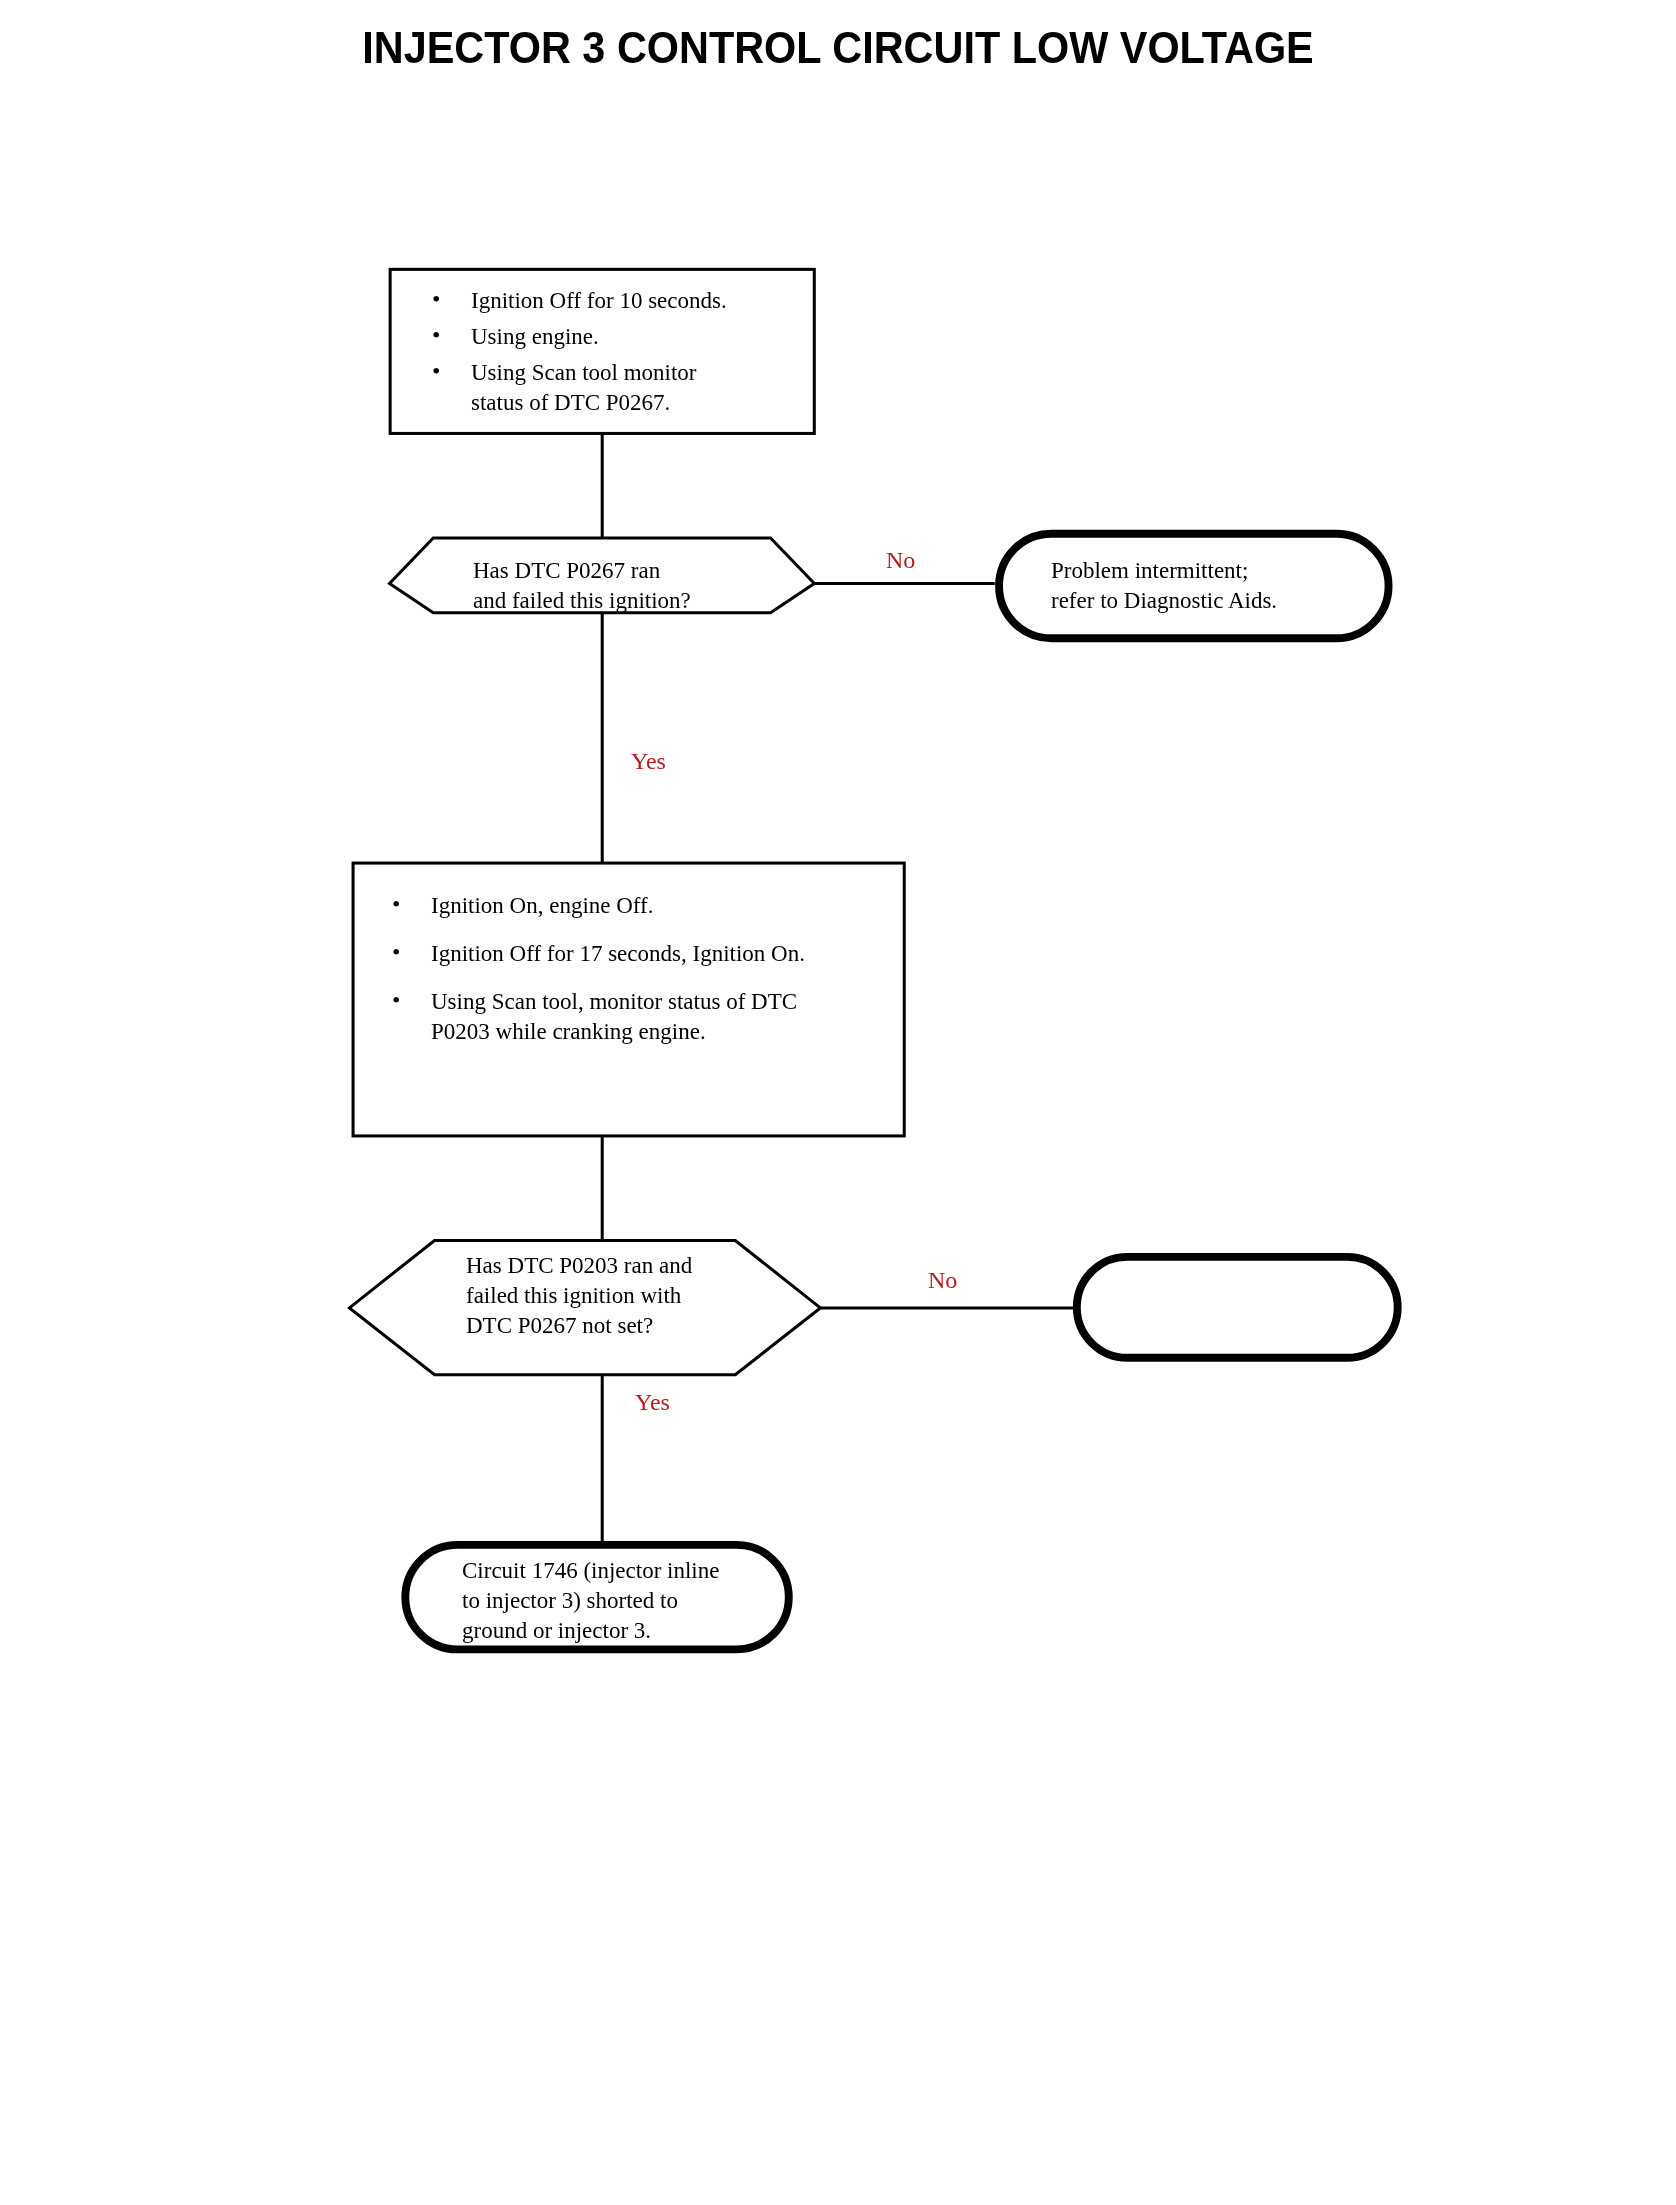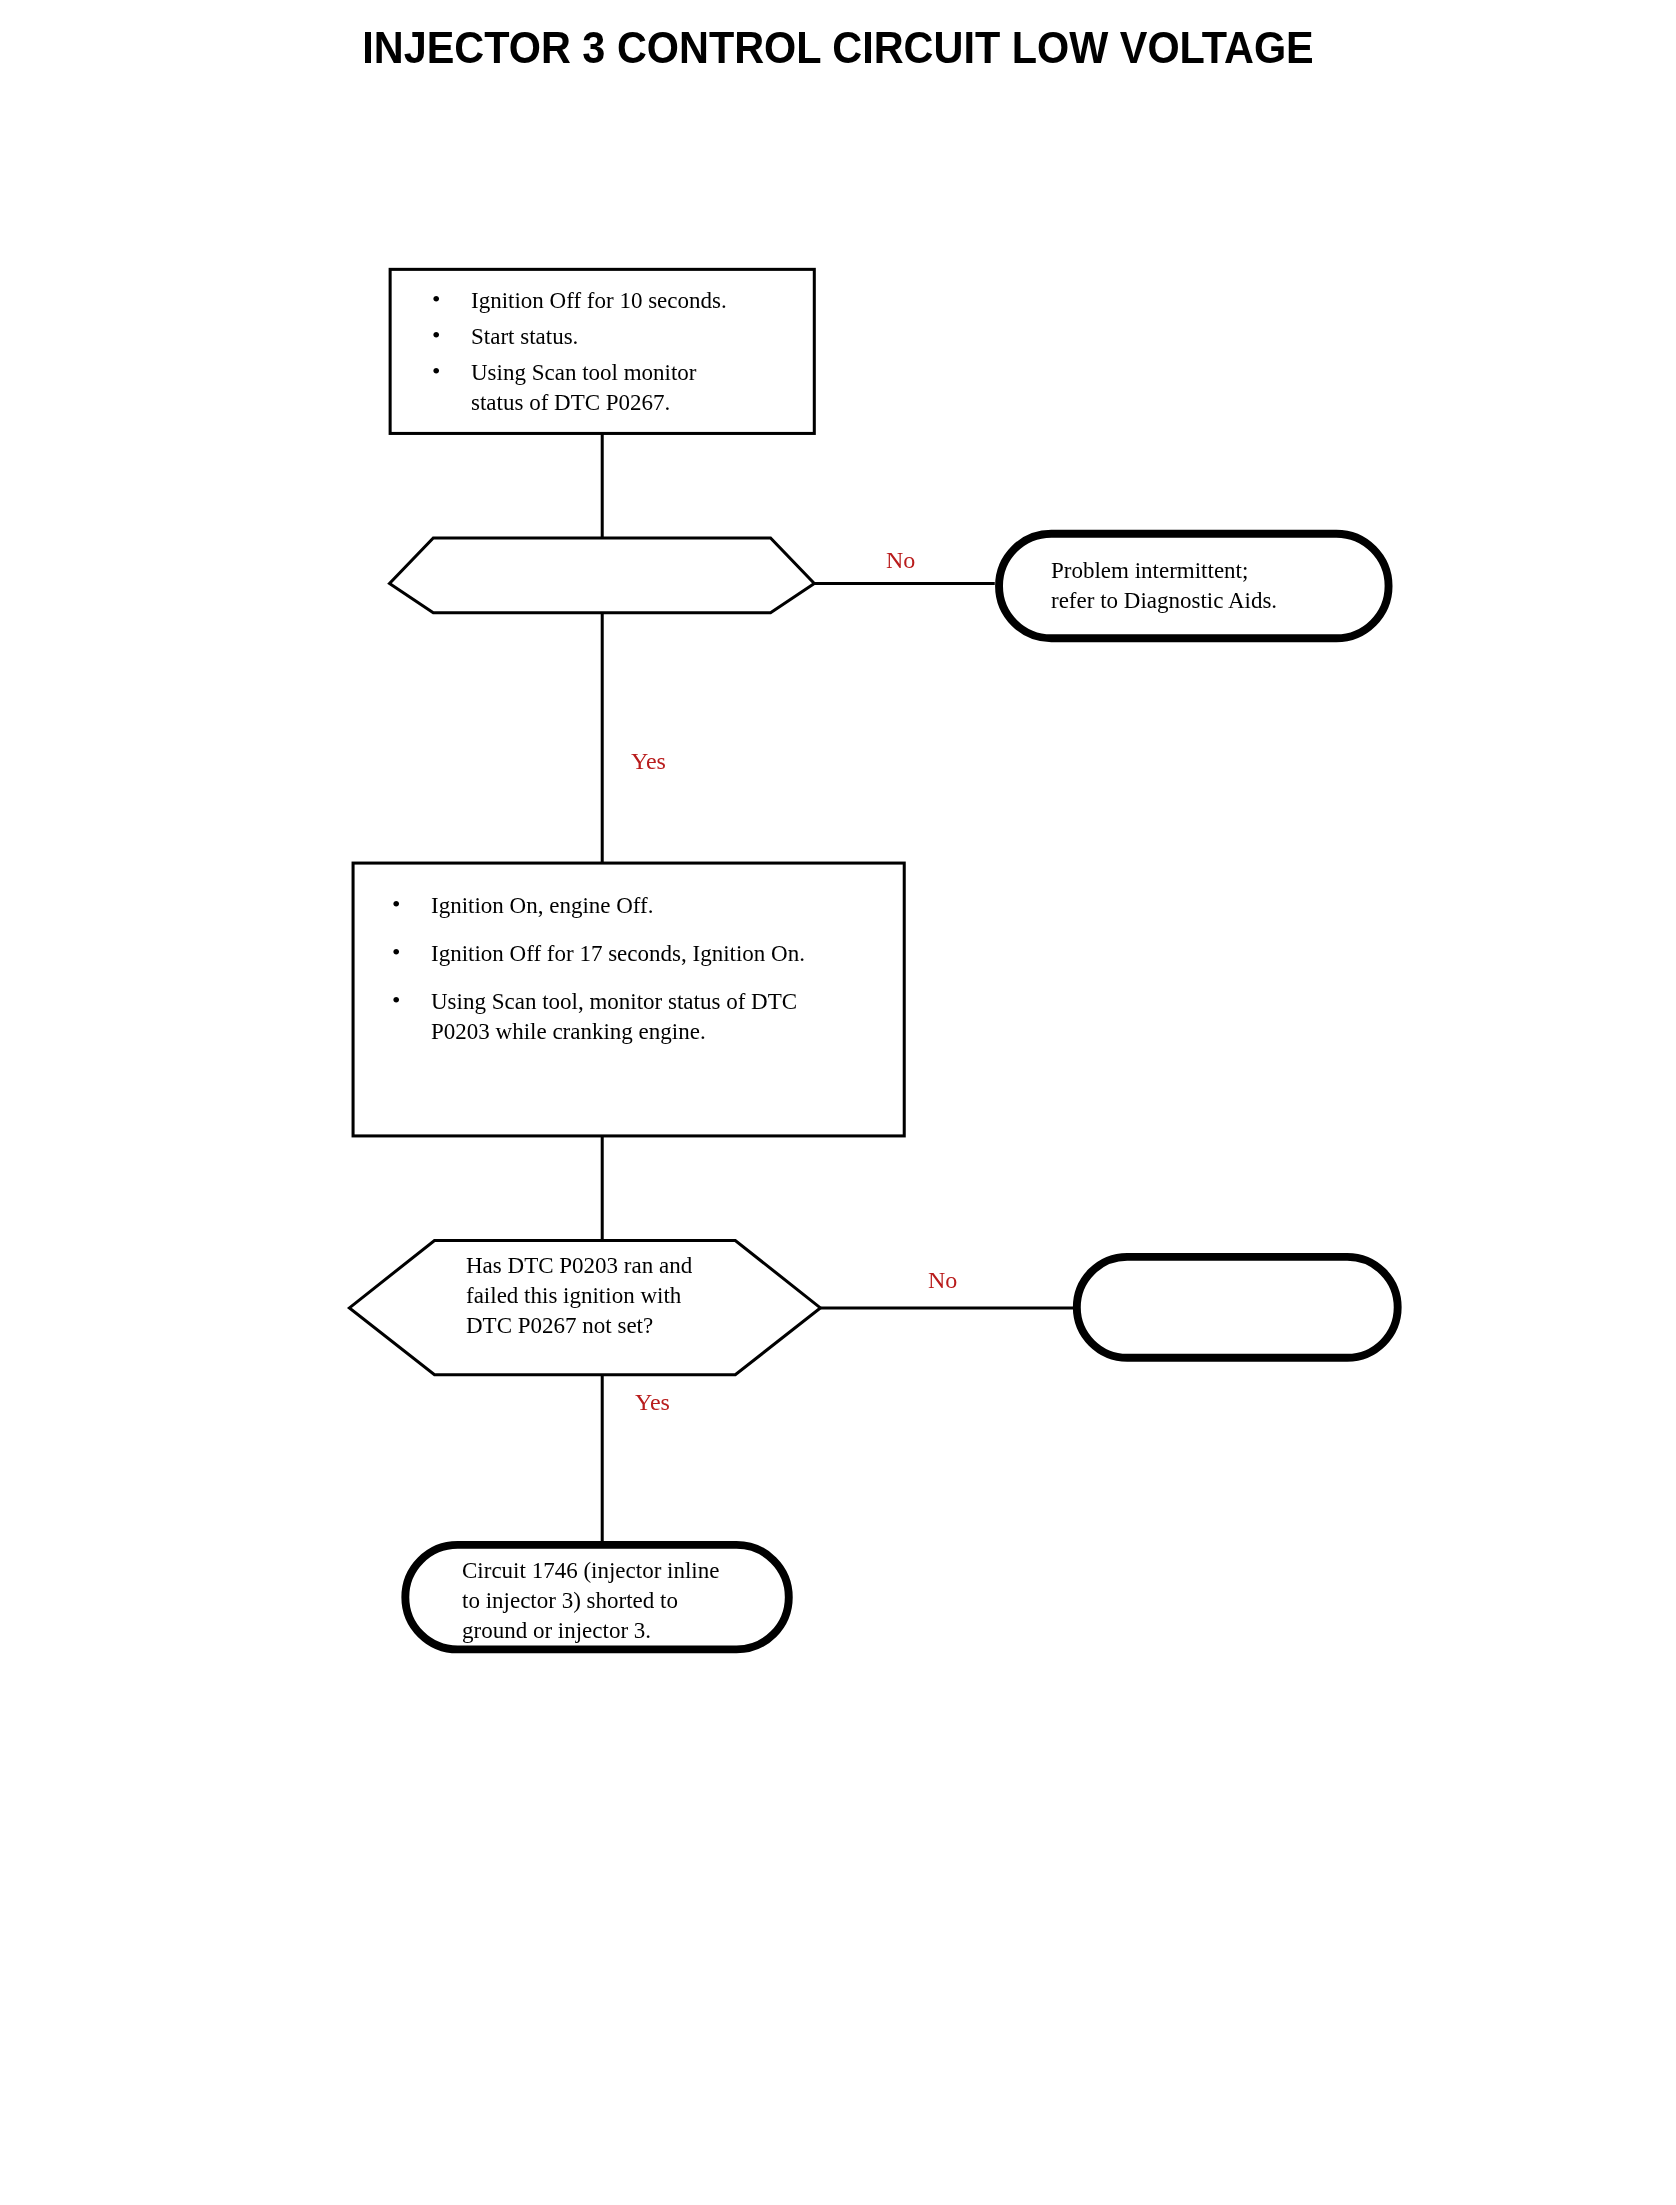--- a/index.html
+++ b/index.html
@@ -117,25 +117,29 @@
     <rect class="shape-outline term-outline" x="1772" y="2068" width="528" height="166" rx="83" ry="83"></rect>
 
     <rect class="shape-outline term-outline" x="667" y="2542" width="631" height="172" rx="86" ry="86"></rect>
   </svg>
 
   <div class="text-layer">
 
     <div class="abs node-text" style="left:411px; top:286px; width:389px;">
       <ul class="bullets">
         <li>Ignition Off for 10 seconds.</li>
-        <li>Start status.</li>
+        <li>Using engine.</li>
         <li style="padding-right:85px;">Using Scan tool monitor status of DTC P0267.</li>
       </ul>
     </div>
 
+    <div class="abs node-text" style="left:457px; top:556px; width:316px;">
+      <div>Has DTC P0267 ran</div>
+      <div>and failed this ignition?</div>
+    </div>
 
     <div class="abs edge-label" style="left:870px; top:547px;">No</div>
 
     <div class="abs edge-label" style="left:615px; top:748px;">Yes</div>
 
     <div class="abs node-text" style="left:1035px; top:556px; width:340px;">
       <div>Problem intermittent;</div>
       <div>refer to Diagnostic Aids.</div>
     </div>
 

